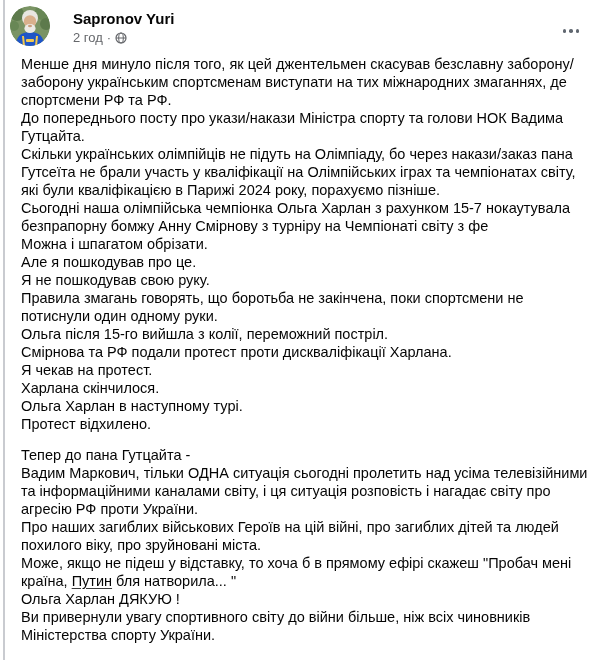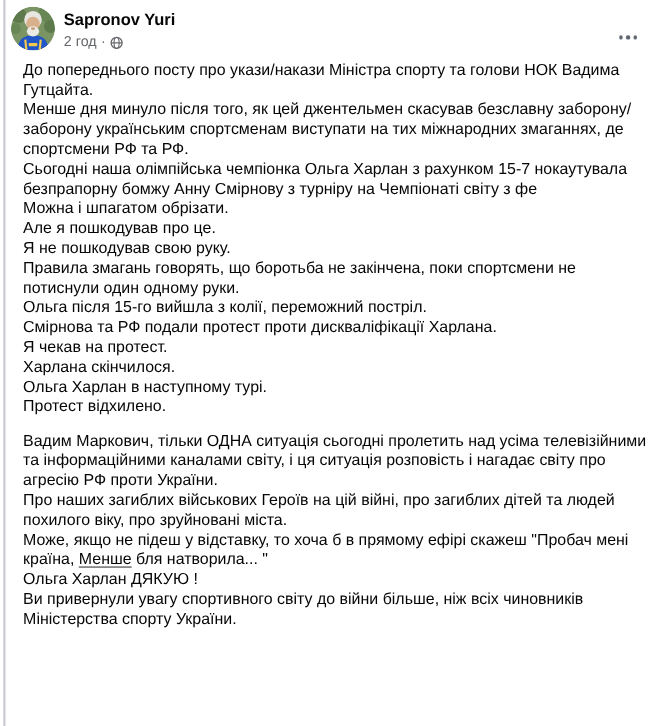--- a/index.html
+++ b/index.html
@@ -10,21 +10,21 @@
     color: #050505;
     position: relative;
     overflow: hidden;
   }
   .left-edge-bar {
     position: absolute; left: 3px; top: 0; width: 2px; height: 100%;
     background: #c9cbd0;
   }
   .post-header {
     position: absolute; top: 6px; left: 10px; right: 14px;
-    display: flex; align-items: flex-end;
+    display: flex; align-items: center; gap: 15px;
   }
   .avatar-wrap {
     width: 40px; height: 40px; border-radius: 50%; overflow: hidden;
     flex: 0 0 40px; cursor: pointer;
   }
   .avatar-wrap svg { display: block; }
   .header-text { margin-left: 8px; padding-top: 2px; }
   .author-name {
     font-size: 15px; font-weight: bold; color: #050505; line-height: 19px;
     cursor: pointer;
@@ -103,34 +103,36 @@
   </div>
   <div class="more-btn">
     <span class="dot"></span>
     <span class="dot"></span>
     <span class="dot"></span>
   </div>
 </div>
 
 <div class="post-body">
     <div class="post-block">
+      <div class="post-line">Менше дня минуло після того, як цей джентельмен скасував безславну заборону/заборону українським спортсменам виступати на тих міжнародних змаганнях, де спортсмени РФ та РФ.</div>
       <div class="post-line">До попереднього посту про укази/накази Міністра спорту та голови НОК Вадима Гутцайта.</div>
-      <div class="post-line">Менше дня минуло після того, як цей джентельмен скасував безславну заборону/заборону українським спортсменам виступати на тих міжнародних змаганнях, де спортсмени РФ та РФ.</div>
+      <div class="post-line">Скільки українських олімпійців не підуть на Олімпіаду, бо через накази/заказ пана Гутсеїта не брали участь у кваліфікації на Олімпійських іграх та чемпіонатах світу, які були кваліфікацією в Парижі 2024 року, порахуємо пізніше.</div>
       <div class="post-line">Сьогодні наша олімпійська чемпіонка Ольга Харлан з рахунком 15-7 нокаутувала безпрапорну бомжу Анну Смірнову з турніру на Чемпіонаті світу з фе</div>
       <div class="post-line">Можна і шпагатом обрізати.</div>
       <div class="post-line">Але я пошкодував про це.</div>
       <div class="post-line">Я не пошкодував свою руку.</div>
       <div class="post-line">Правила змагань говорять, що боротьба не закінчена, поки спортсмени не потиснули один одному руки.</div>
       <div class="post-line">Ольга після 15-го вийшла з колії, переможний постріл.</div>
       <div class="post-line">Смірнова та РФ подали протест проти дискваліфікації Харлана.</div>
       <div class="post-line">Я чекав на протест.</div>
       <div class="post-line">Харлана скінчилося.</div>
       <div class="post-line">Ольга Харлан в наступному турі.</div>
       <div class="post-line">Протест відхилено.</div>
     </div>
     <div class="post-block">
+      <div class="post-line">Тепер до пана Гутцайта -</div>
       <div class="post-line">Вадим Маркович, тільки ОДНА ситуація сьогодні пролетить над усіма телевізійними та інформаційними каналами світу, і ця ситуація розповість і нагадає світу про агресію РФ проти України.</div>
       <div class="post-line">Про наших загиблих військових Героїв на цій війні, про загиблих дітей та людей похилого віку, про зруйновані міста.</div>
-      <div class="post-line">Може, якщо не підеш у відставку, то хоча б в прямому ефірі скажеш "Пробач мені країна, <span class="underlined">Менше</span> бля натворила... "</div>
+      <div class="post-line">Може, якщо не підеш у відставку, то хоча б в прямому ефірі скажеш "Пробач мені країна, <span class="underlined">Путин</span> бля натворила... "</div>
       <div class="post-line">Ольга Харлан ДЯКУЮ !</div>
       <div class="post-line">Ви привернули увагу спортивного світу до війни більше, ніж всіх чиновників Міністерства спорту України.</div>
     </div>
   </div>
 
 </body></html>

